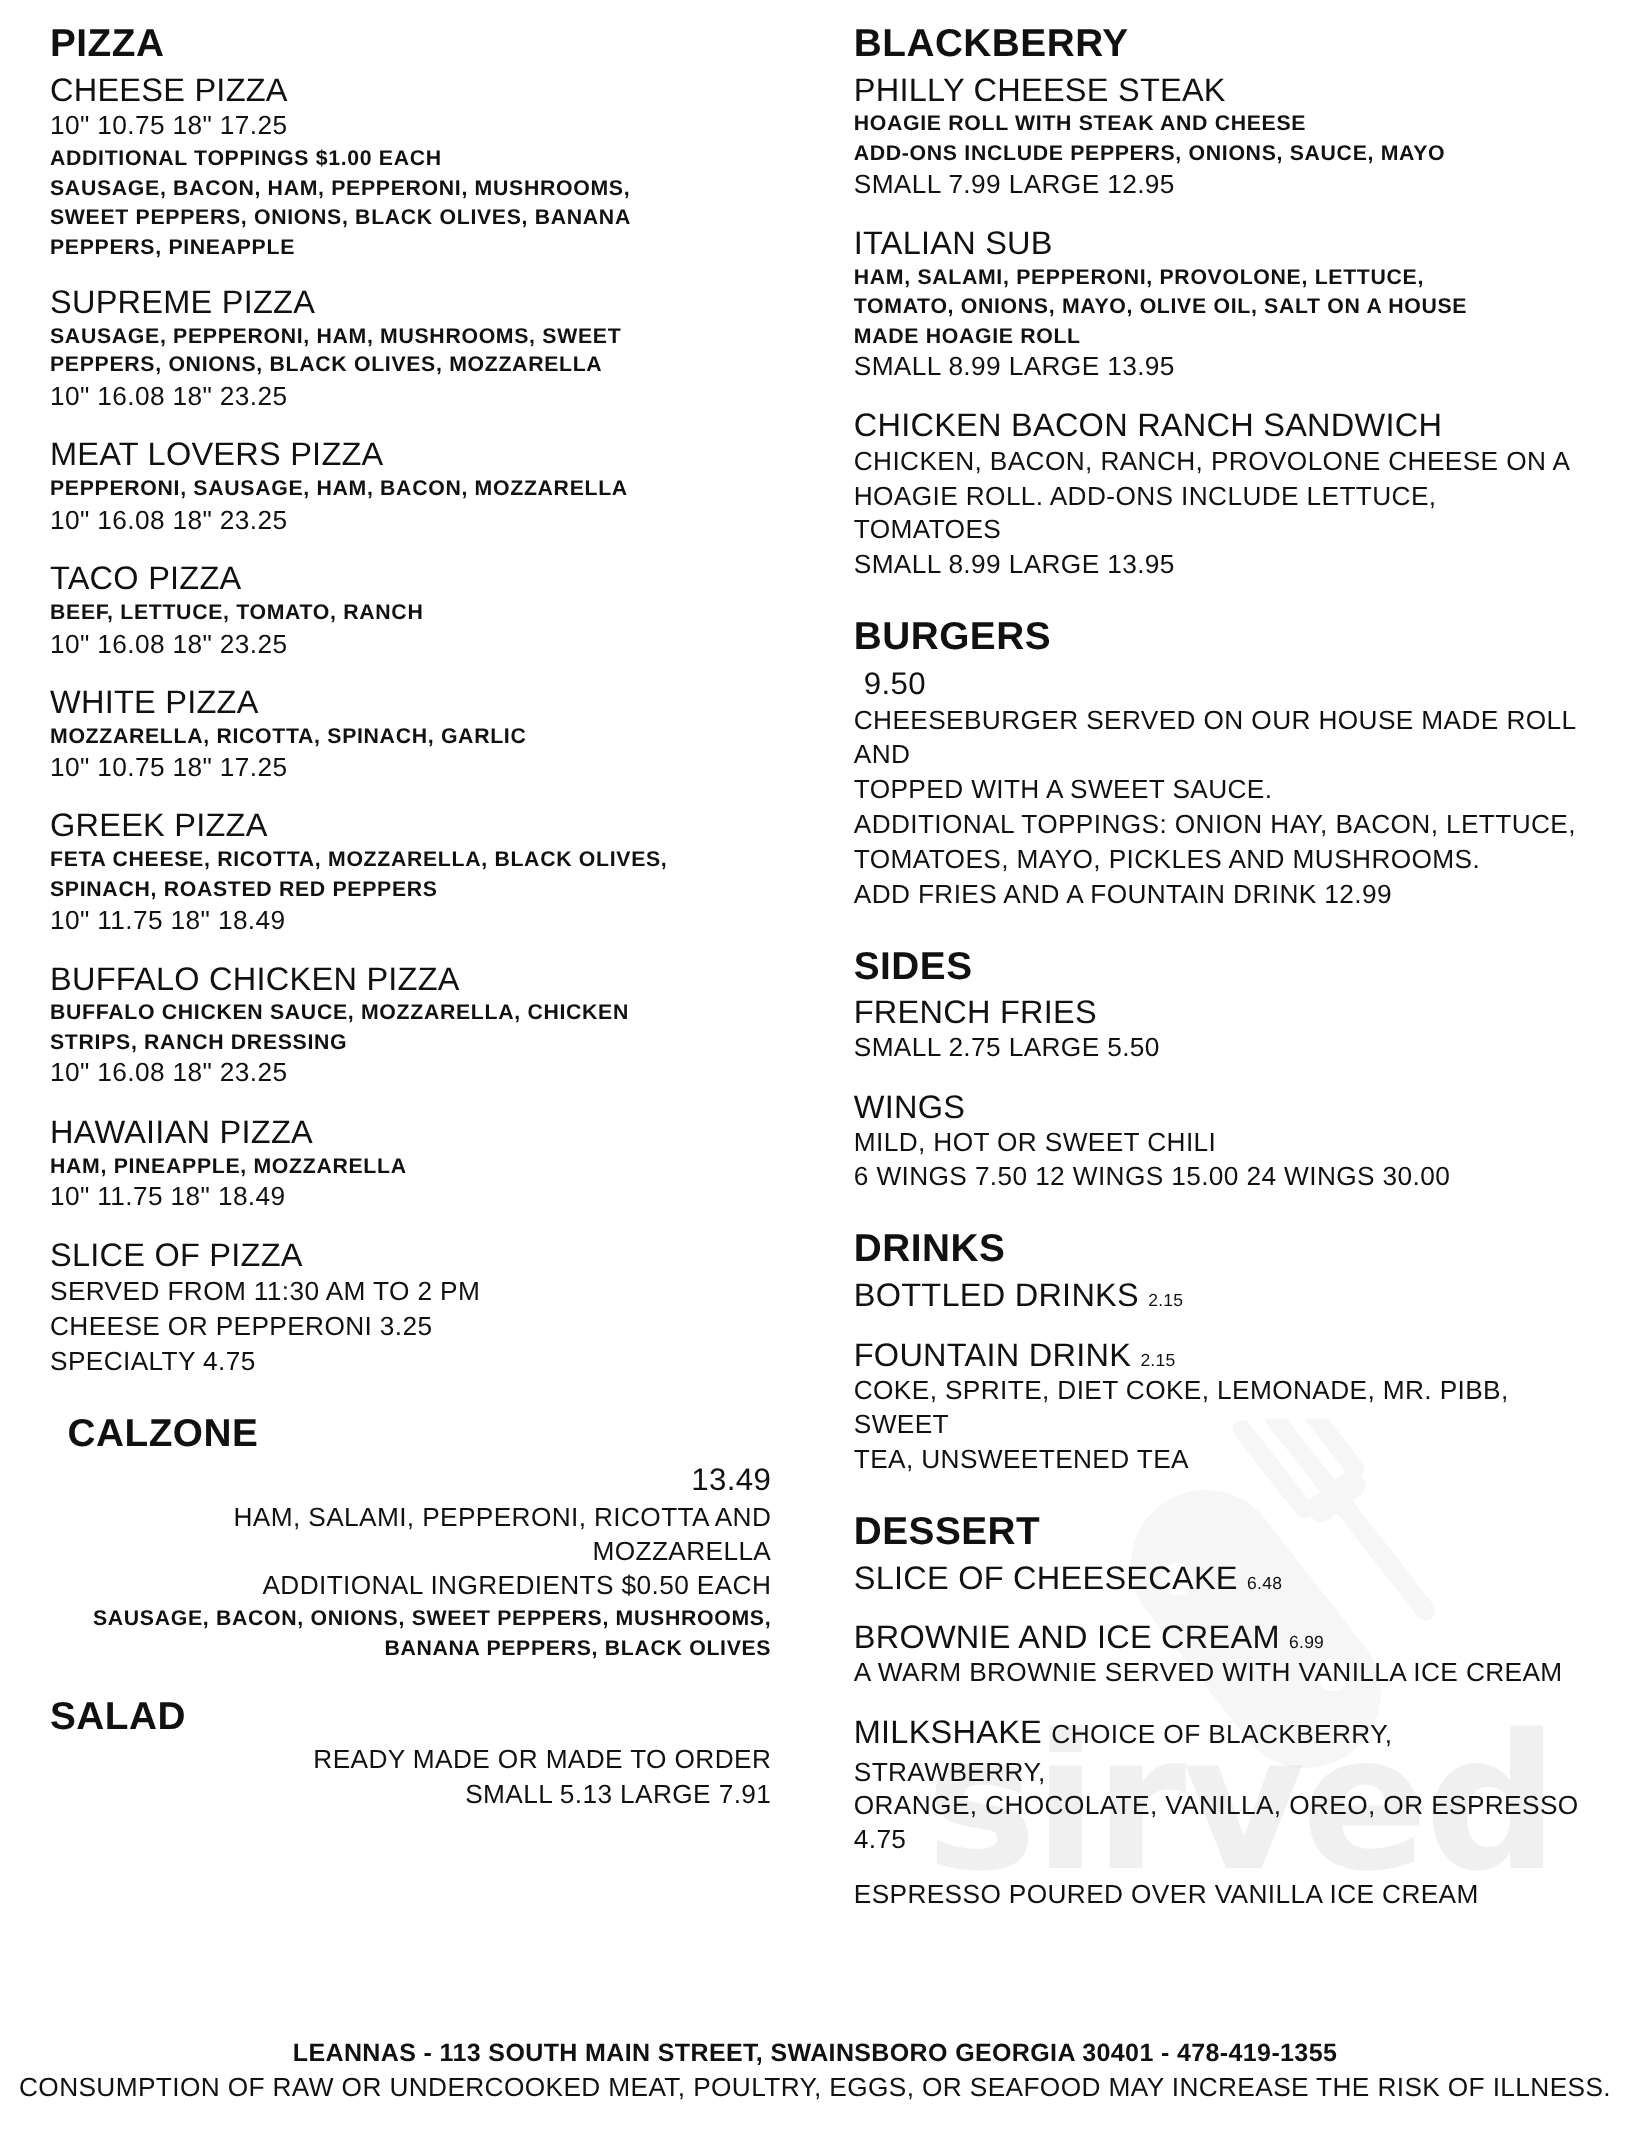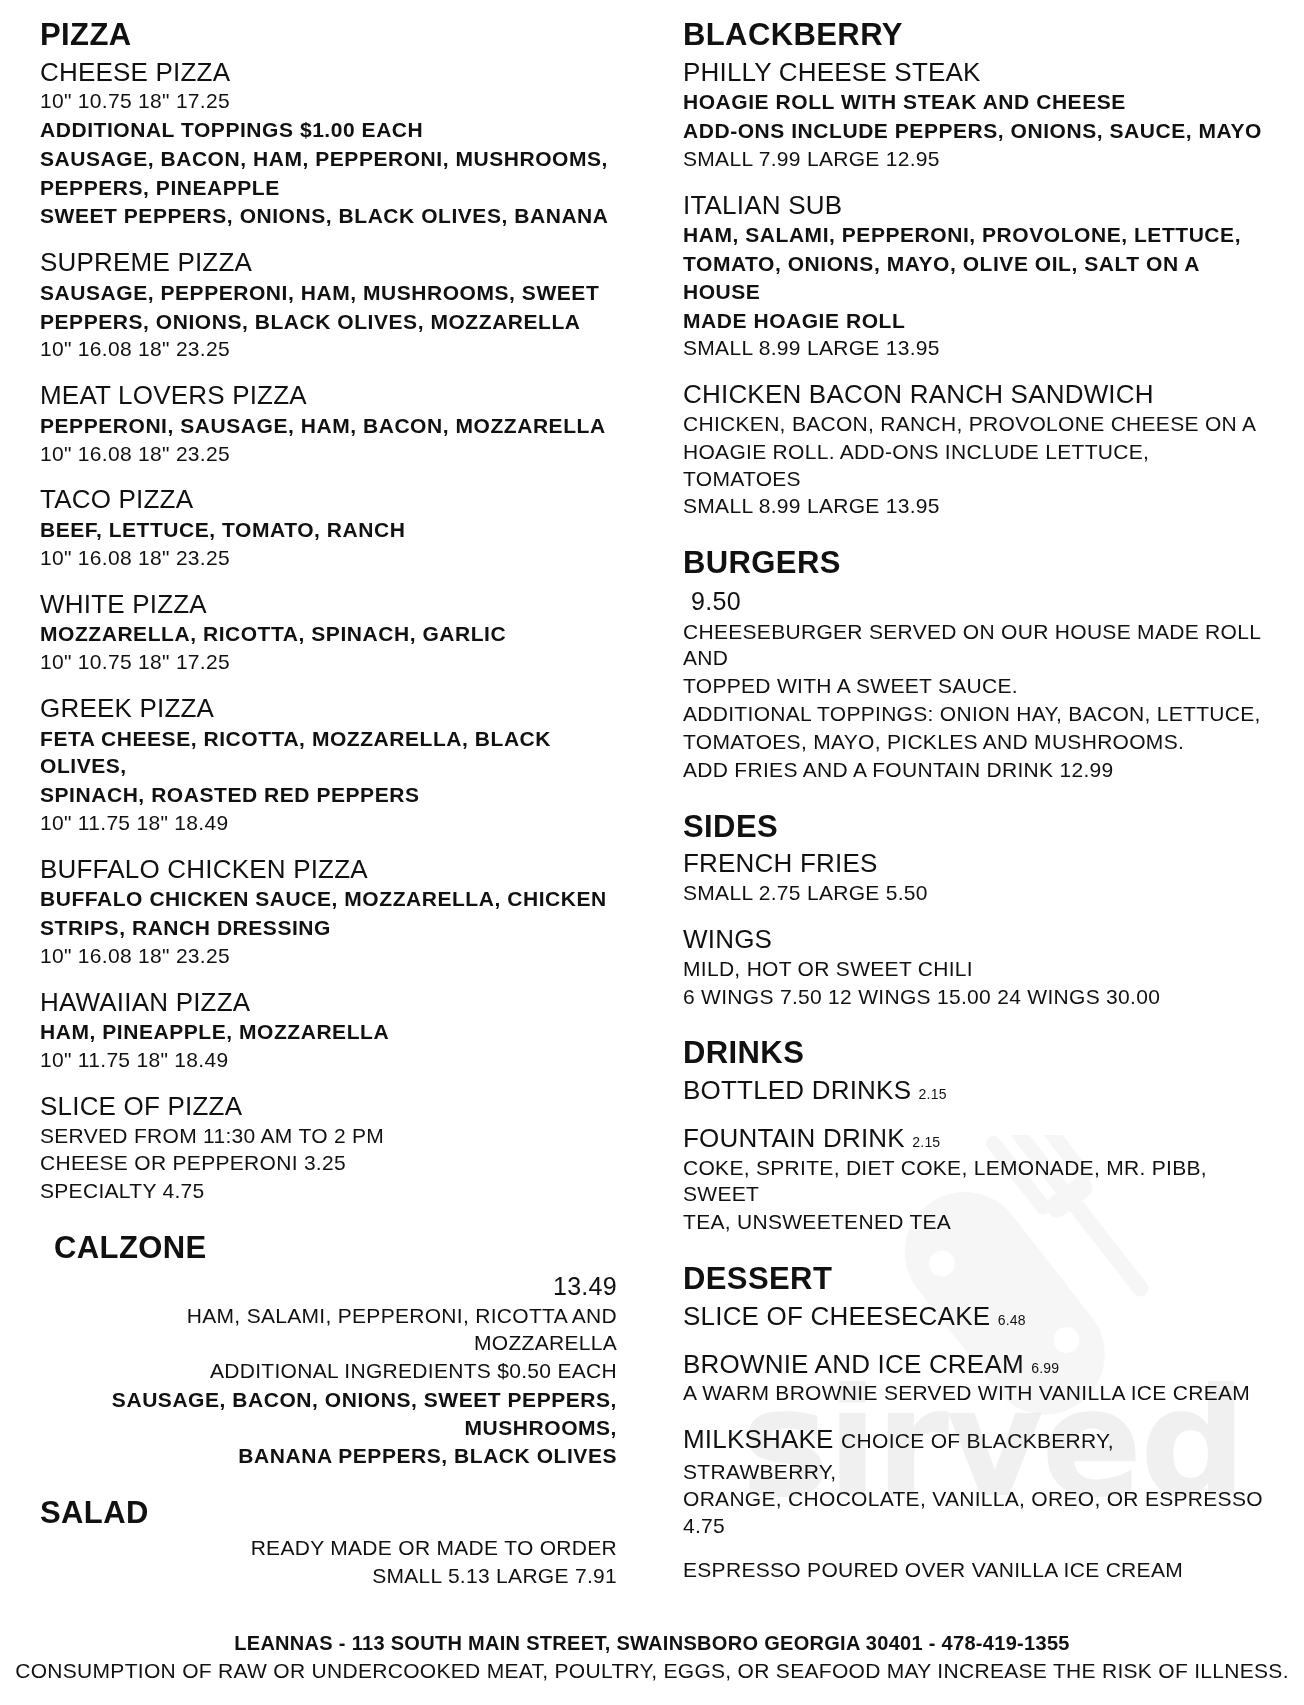--- a/index.html
+++ b/index.html
@@ -83,21 +83,21 @@
   .item-name .price-inline {
     font-size: 14px;
     letter-spacing: 0.2px;
   }
   .item-name .smallcaps-run {
     font-size: 21px;
     letter-spacing: 0.3px;
   }
 
   .desc {
-    font-size: 21px;
+    font-size: 17px;
     font-weight: 600;
     letter-spacing: 0.55px;
     line-height: 1.32;
     margin: 1px 0 0 0;
   }
 
   .price {
     font-size: 21px;
     font-weight: 500;
     letter-spacing: 0.3px;
@@ -156,22 +156,22 @@
 
   <div class="col col-left">
 
     <div class="section-title">PIZZA</div>
 
     <div class="item">
       <div class="item-name">CHEESE PIZZA</div>
       <div class="price">10" 10.75 18" 17.25</div>
       <div class="desc">ADDITIONAL TOPPINGS $1.00 EACH</div>
       <div class="desc">SAUSAGE, BACON, HAM, PEPPERONI, MUSHROOMS,</div>
+      <div class="desc">SWEET PEPPERS, ONIONS, BLACK OLIVES, BANANA</div>
       <div class="desc">PEPPERS, PINEAPPLE</div>
-      <div class="desc">SWEET PEPPERS, ONIONS, BLACK OLIVES, BANANA</div>
     </div>
 
     <div class="item">
       <div class="item-name">SUPREME PIZZA</div>
       <div class="desc">SAUSAGE, PEPPERONI, HAM, MUSHROOMS, SWEET</div>
       <div class="desc">PEPPERS, ONIONS, BLACK OLIVES, MOZZARELLA</div>
       <div class="price">10" 16.08 18" 23.25</div>
     </div>
 
     <div class="item">

